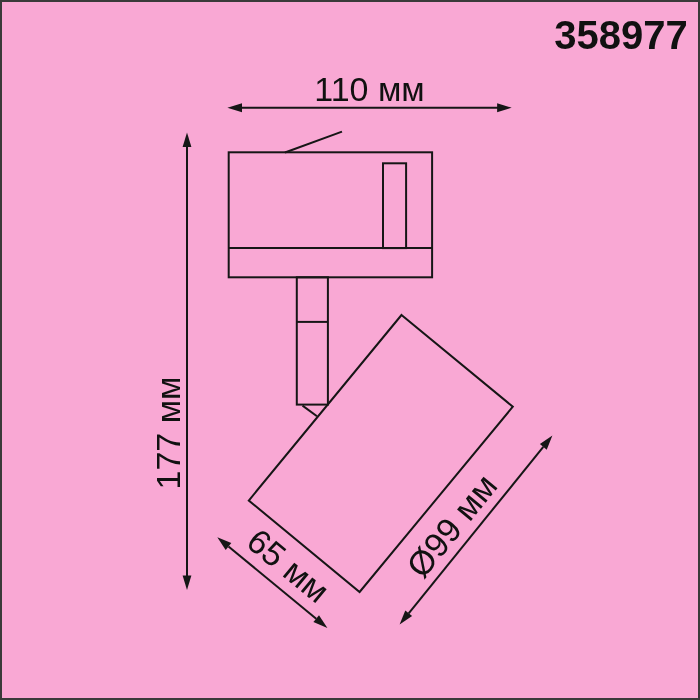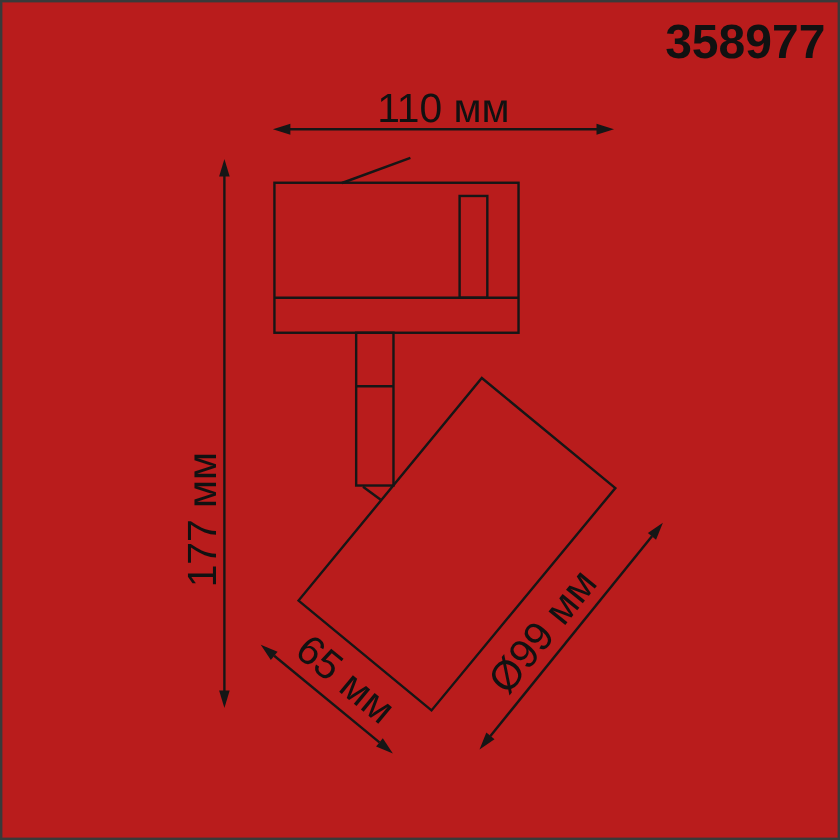--- a/index.html
+++ b/index.html
@@ -1,16 +1,16 @@
 <!DOCTYPE html>
 <html><head>
 <meta charset="utf-8">
 <style>
   html,body{margin:0;padding:0;background:#fff;}
-  .page{position:relative;width:700px;height:700px;background:#b91c1c;overflow:hidden;}
+  .page{position:relative;width:700px;height:700px;background:#f9a8d4;overflow:hidden;}
   svg{display:block;}
   text{font-family:"Liberation Sans",sans-serif;fill:#111;}
 </style>
 </head>
 <body>
 
 <div class="page">
 <svg width="700" height="700" viewBox="0 0 700 700">
 
   <rect x="1" y="1" width="698" height="698" fill="none" stroke="#3a3a3a" stroke-width="2"></rect>

